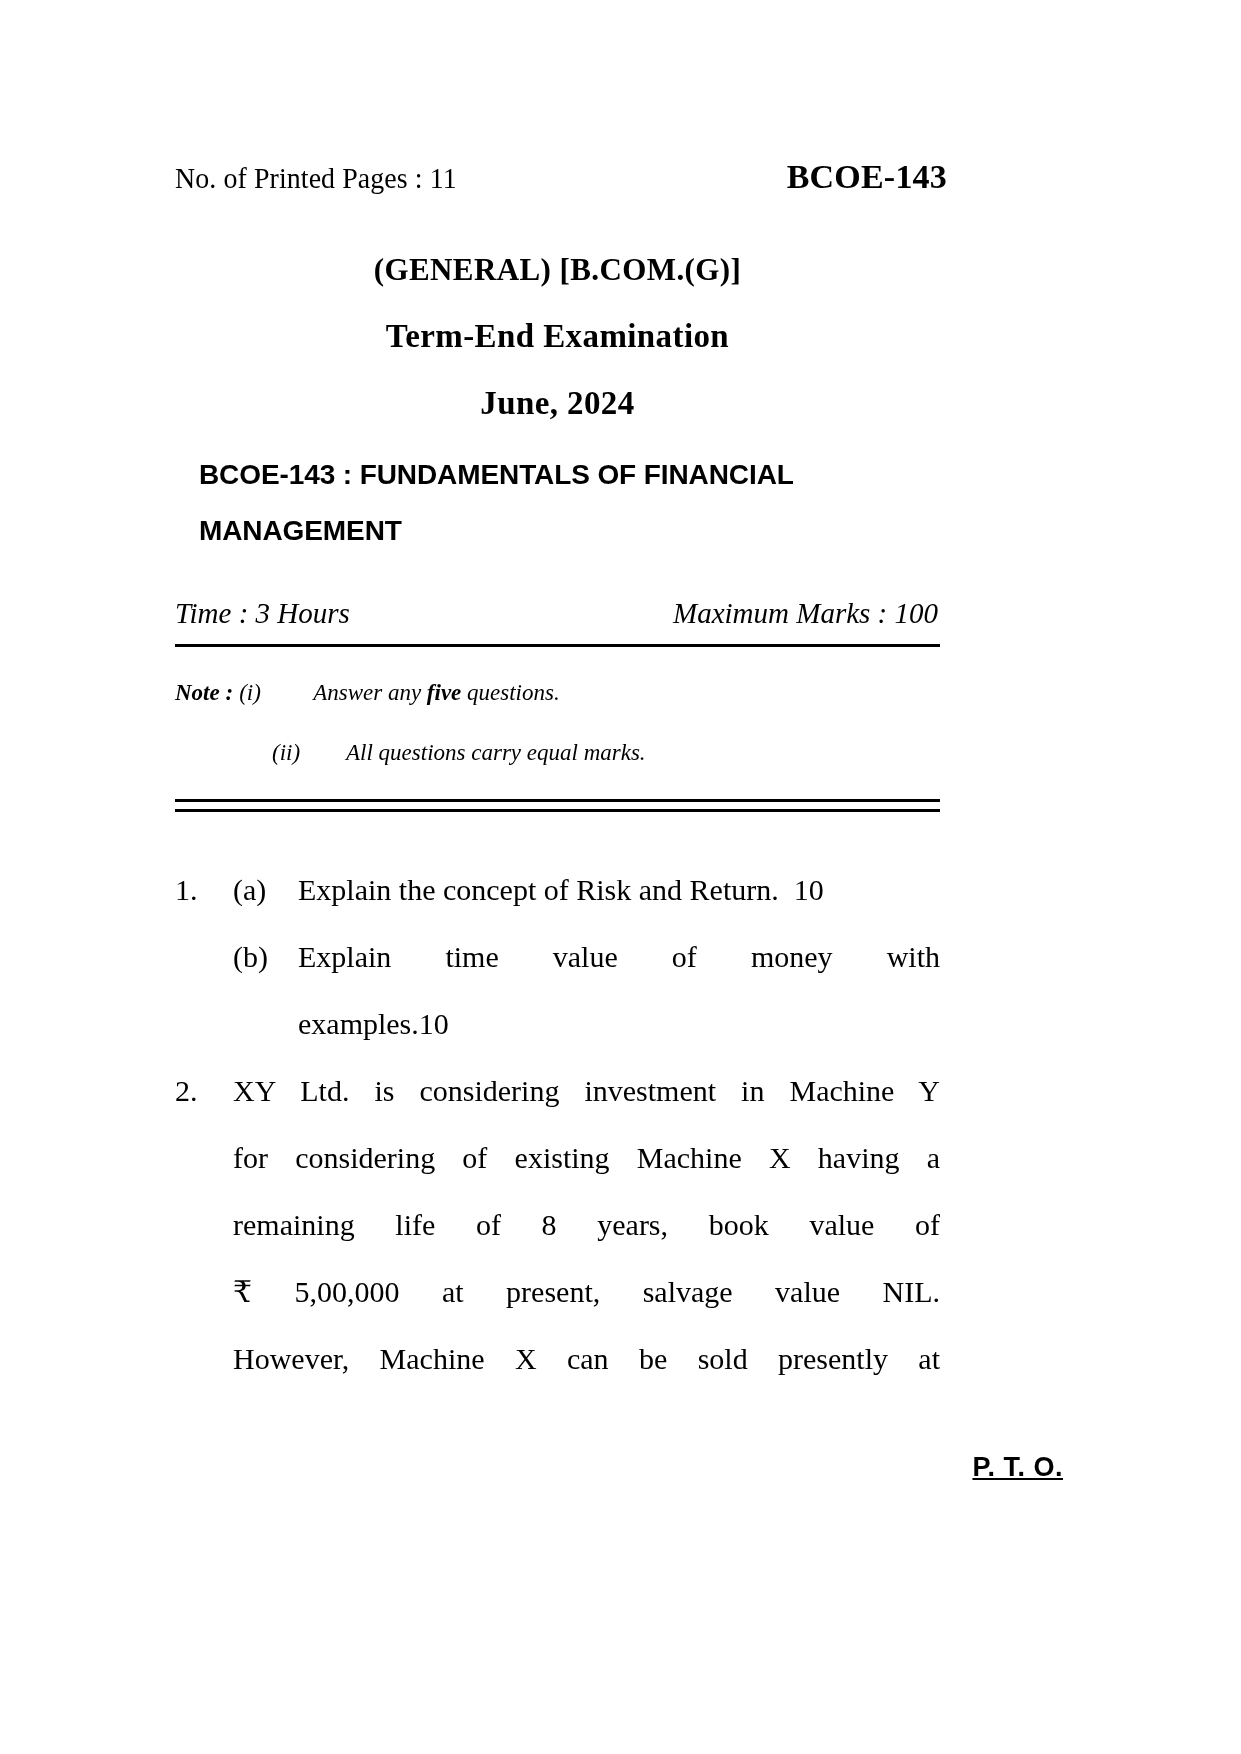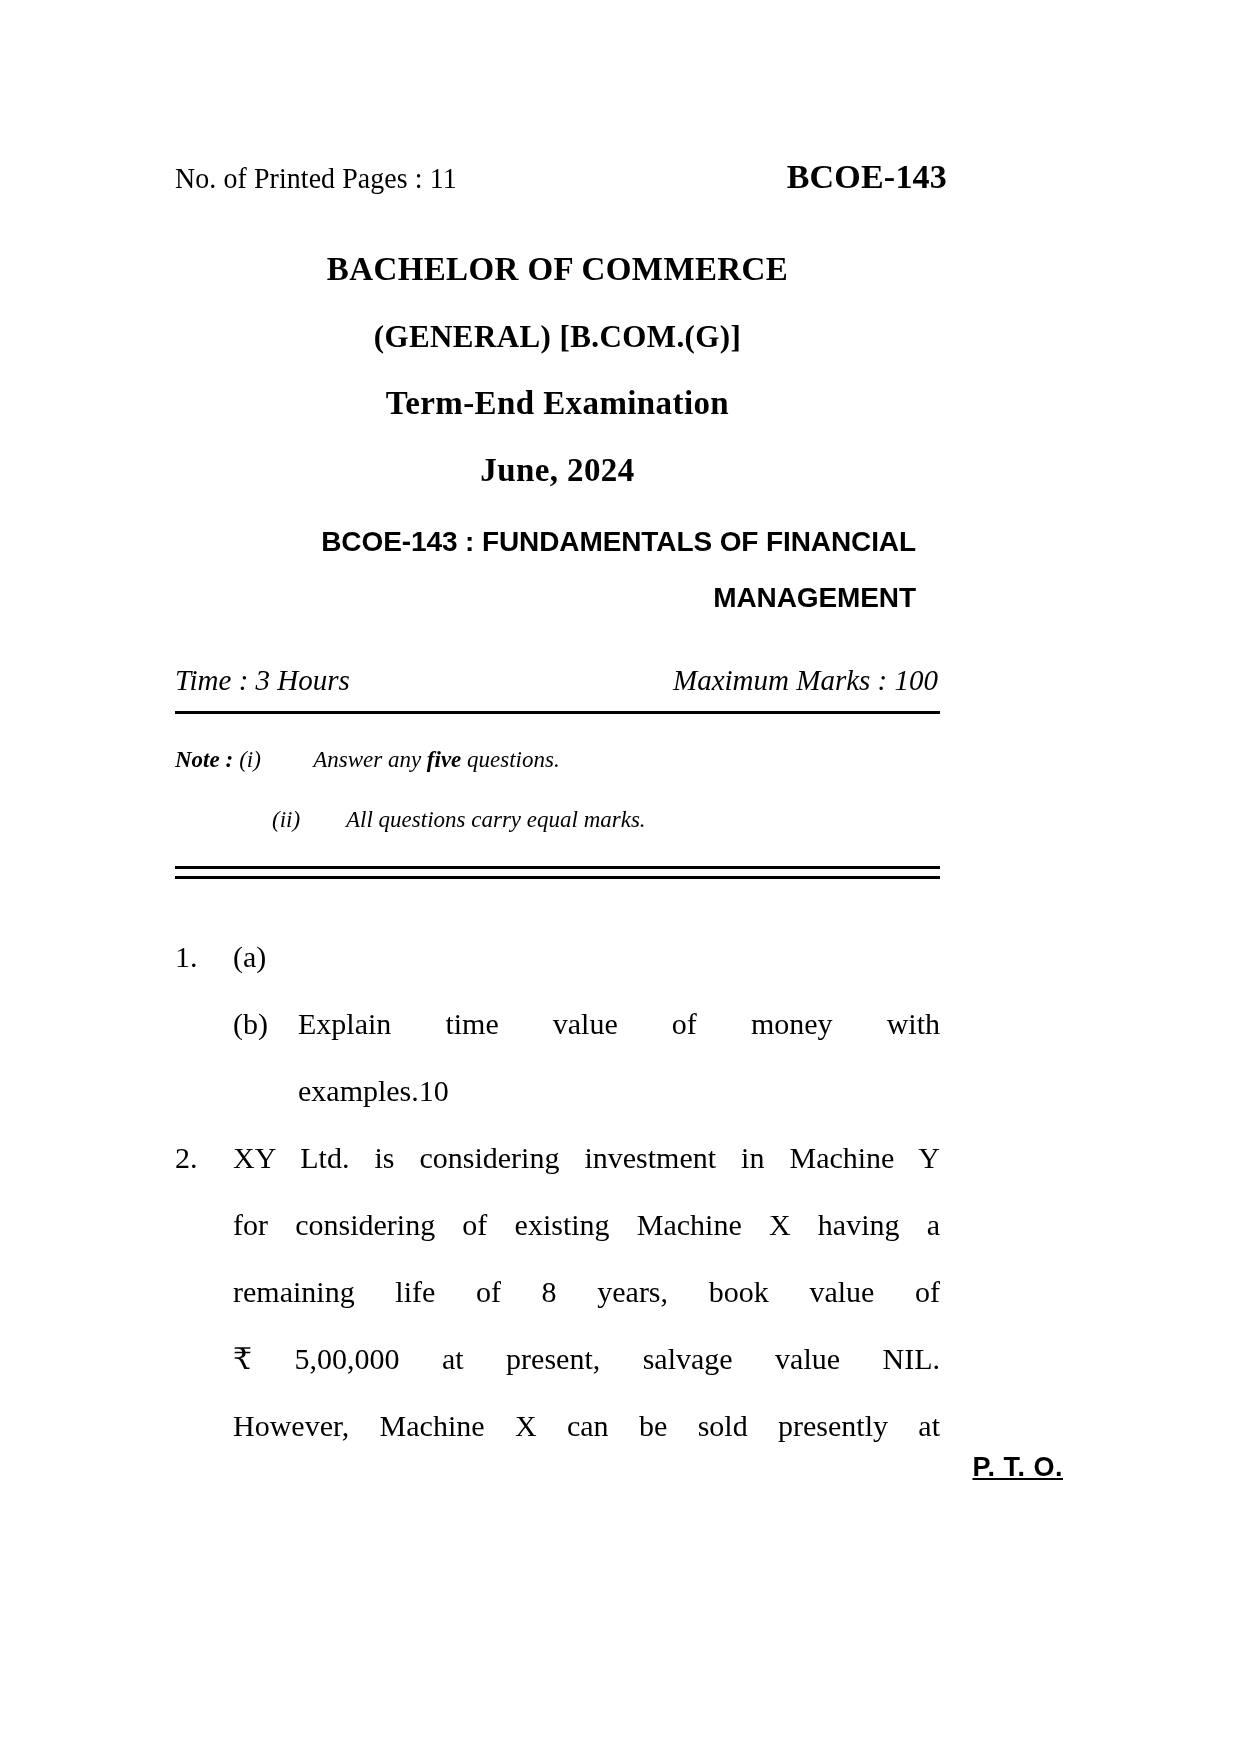--- a/index.html
+++ b/index.html
@@ -61,21 +61,21 @@
   }
   .t-line.small {
     font-size: 31px;
   }
   .subject {
     font-family: "Liberation Sans", "DejaVu Sans", sans-serif;
     font-weight: bold;
     font-size: 28px;
     line-height: 56px;
     letter-spacing: -0.1px;
-    text-align: right;
+    text-align: left;
     margin-top: 10px;
     padding: 0 24px;
   }
 
   
   .timerow {
     display: flex;
     justify-content: space-between;
     align-items: flex-end;
     font-style: italic;
@@ -163,21 +163,20 @@
 
 <div class="page">
   <div class="content">
 
     <div class="hdr">
       <div class="hdr-left">No. of Printed Pages : 11</div>
       <div class="hdr-right">BCOE-143</div>
     </div>
 
     <div class="titleblock">
-      <div class="t-line">BACHELOR OF COMMERCE</div>
       <div class="t-line small">(GENERAL) [B.COM.(G)]</div>
       <div class="t-line">Term-End Examination</div>
       <div class="t-line">June, 2024</div>
       <div class="subject">BCOE-143 : FUNDAMENTALS OF FINANCIAL MANAGEMENT</div>
     </div>
 
     <div class="timerow">
       <span>Time : 3 Hours</span>
       <span>Maximum Marks : 100</span>
     </div>
@@ -196,20 +195,24 @@
       </div>
     </div>
 
     <div class="rule-double"></div>
 
     <div class="questions">
 
       <div class="q">
         <div class="q-num">1.</div>
         <div class="q-sub">(a)</div>
+        <div class="q-body nojust">
+          <span>Explain the concept of Risk and Return.</span>&nbsp;
+          <span>10</span>
+        </div>
       </div>
 
       <div class="q">
         <div class="q-num blank">.</div>
         <div class="q-sub">(b)</div>
         <div class="q-body">
           <div class="q-marks-line">
             <span style="width:100%;display:block;text-align:justify;text-align-last:justify;">Explain time value of money with</span>
           </div>
           <div class="q-marks-line">

